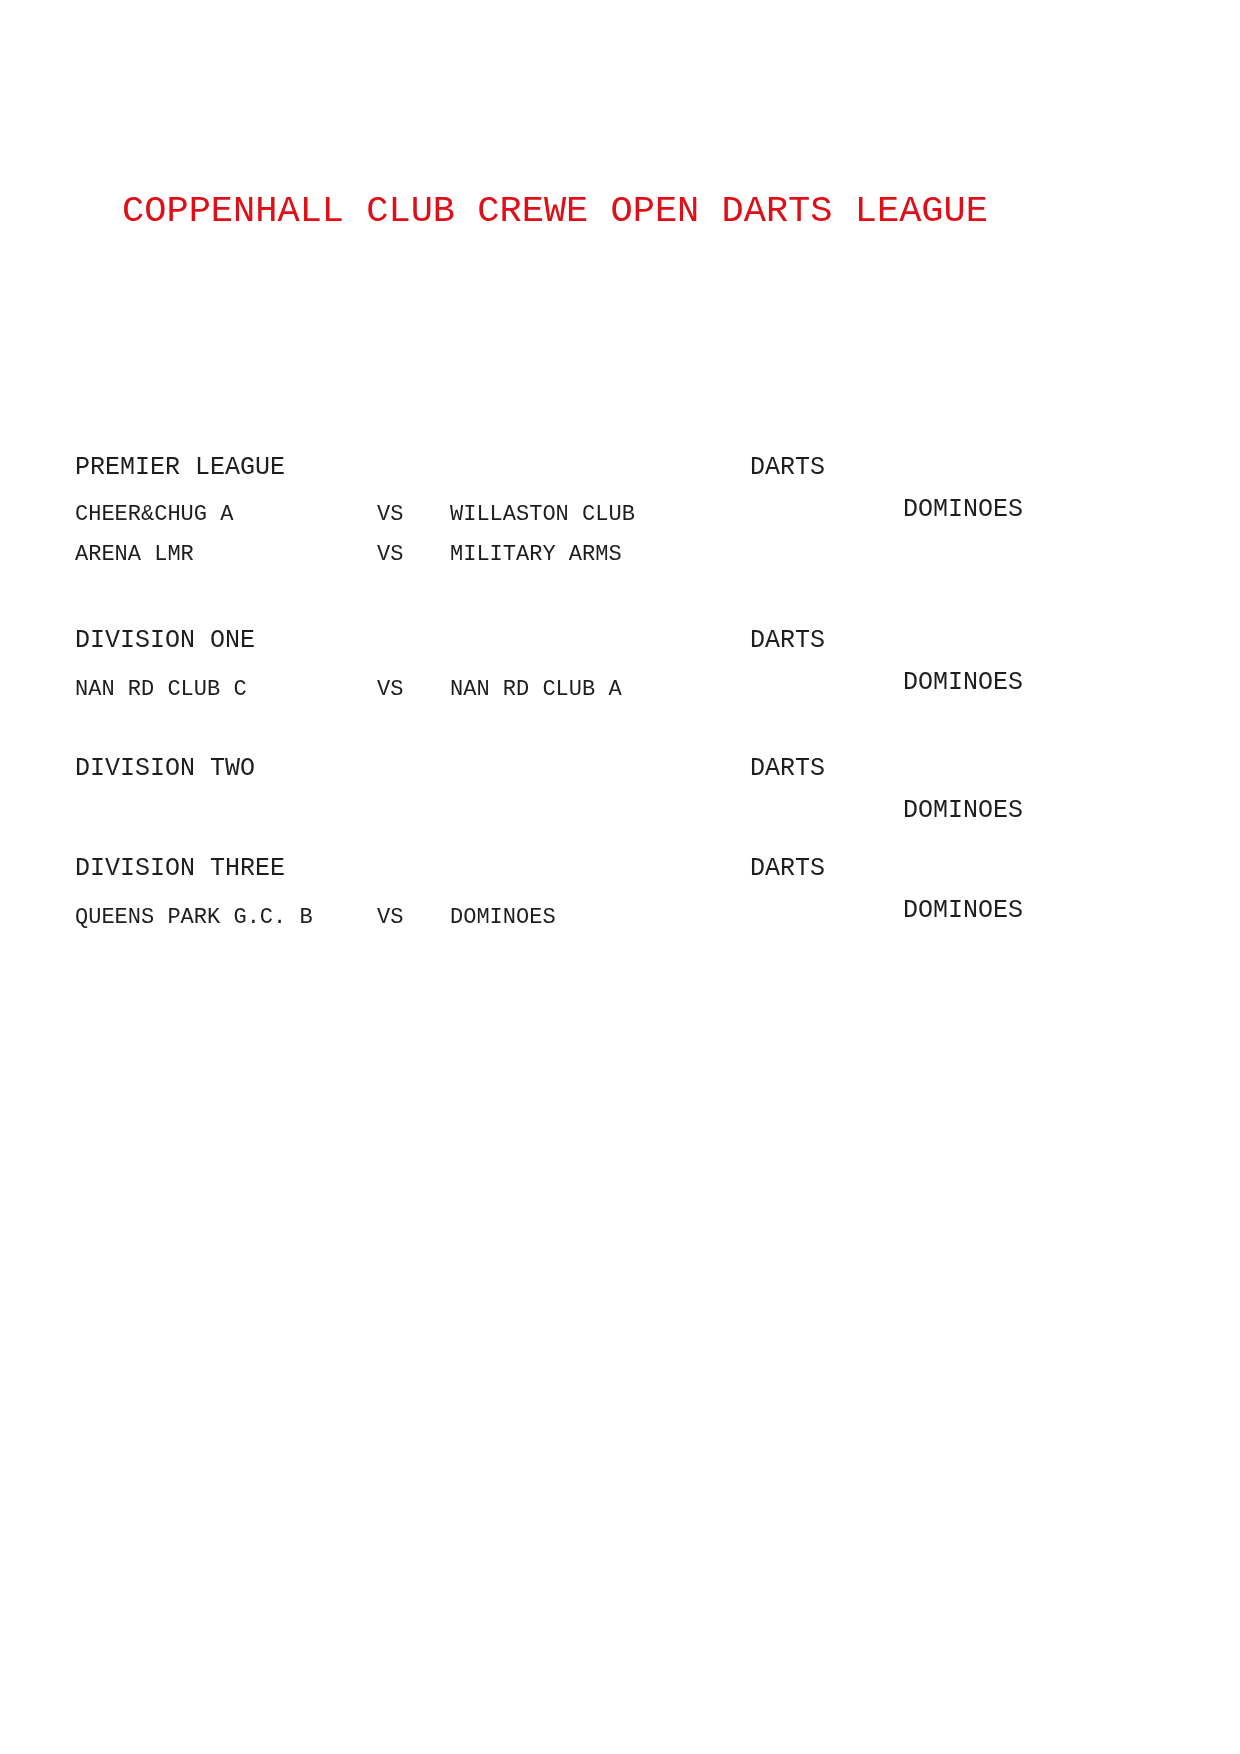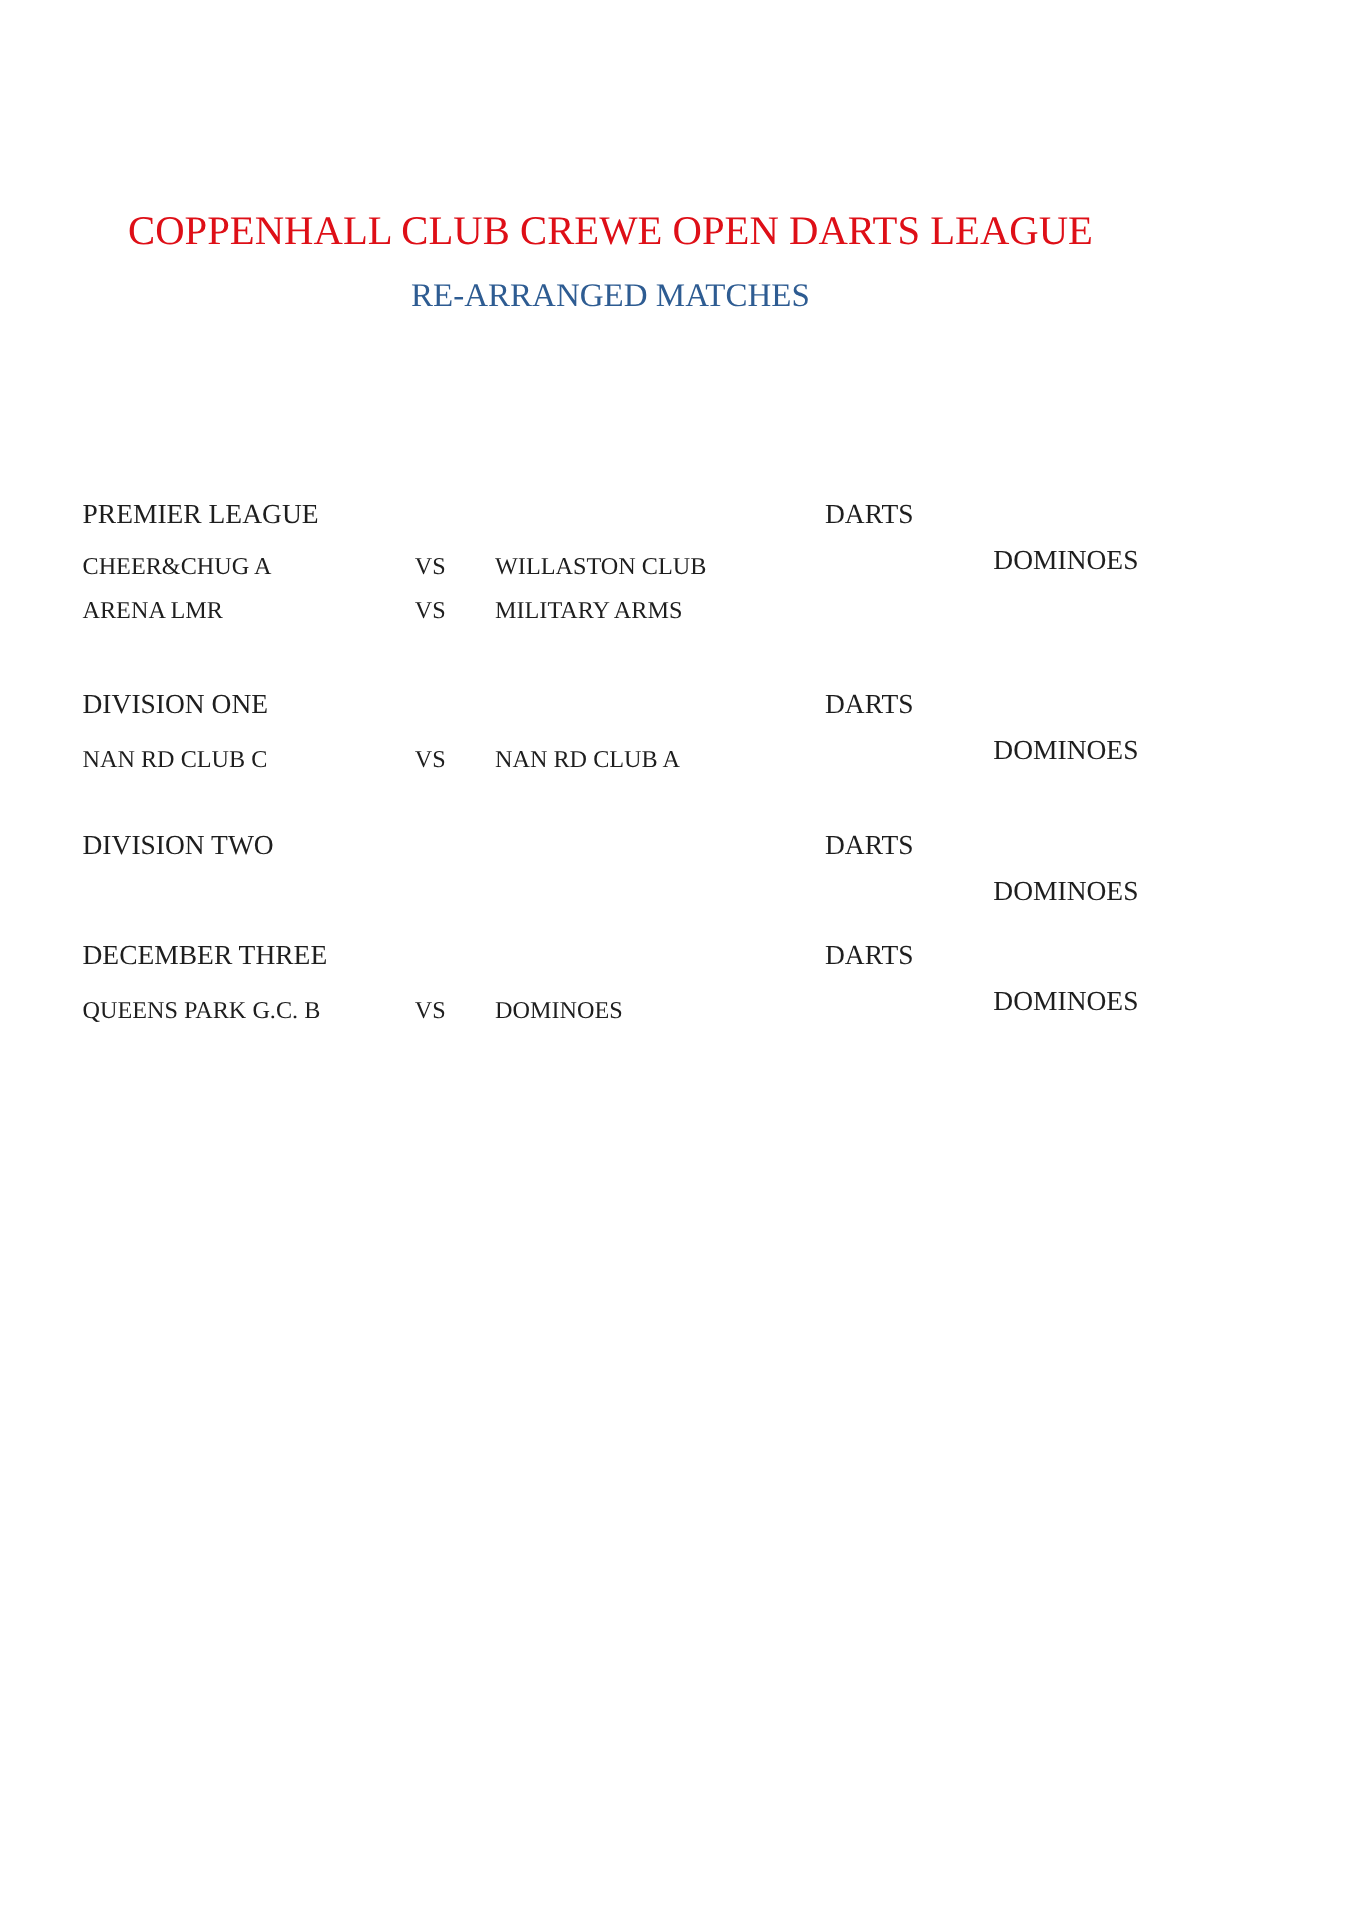--- a/index.html
+++ b/index.html
@@ -13,20 +13,21 @@
   body {
     font-family: "Liberation Serif", "DejaVu Serif", serif;
     color: var(--body-ink);
   }
   .page {
     position: relative;
     width: 1240px;
     height: 1288px;
     background: var(--page-bg);
     overflow: hidden;
+    font-family: Liberation Mono, monospace;
   }
   .content {
     position: absolute;
     left: 75px;
     top: 0;
     width: 960px;
     height: 100%;
   }
   .line { position: absolute; left: 0; width: 100%; white-space: nowrap; }
 
@@ -73,21 +74,20 @@
   .sec3-row0   { top: 904px; }
 </style>
 </head>
 <body>
 
 <div class="page">
   <div class="content">
 
     <div class="line doc-title">COPPENHALL CLUB CREWE OPEN DARTS LEAGUE</div>
 
-    <div class="line doc-subtitle sub1">RE-ARRANGED MATCHES</div>
 
 
     <div class="line section-header sec0-header">
       <span class="col col-section-title">PREMIER LEAGUE</span>
       <span class="col col-darts">DARTS</span>
       <span class="col col-dominoes">DOMINOES</span>
     </div>
     <div class="line match-row sec0-row0">
       <span class="col col-home">CHEER&amp;CHUG A</span>
       <span class="col col-vs">VS</span>
@@ -110,21 +110,21 @@
       <span class="col col-away">NAN RD CLUB A</span>
     </div>
 
     <div class="line section-header sec2-header">
       <span class="col col-section-title">DIVISION TWO</span>
       <span class="col col-darts">DARTS</span>
       <span class="col col-dominoes">DOMINOES</span>
     </div>
 
     <div class="line section-header sec3-header">
-      <span class="col col-section-title">DECEMBER THREE</span>
+      <span class="col col-section-title">DIVISION THREE</span>
       <span class="col col-darts">DARTS</span>
       <span class="col col-dominoes">DOMINOES</span>
     </div>
     <div class="line match-row sec3-row0">
       <span class="col col-home">QUEENS PARK G.C. B</span>
       <span class="col col-vs">VS</span>
       <span class="col col-away">DOMINOES</span>
     </div>
 
   </div>

